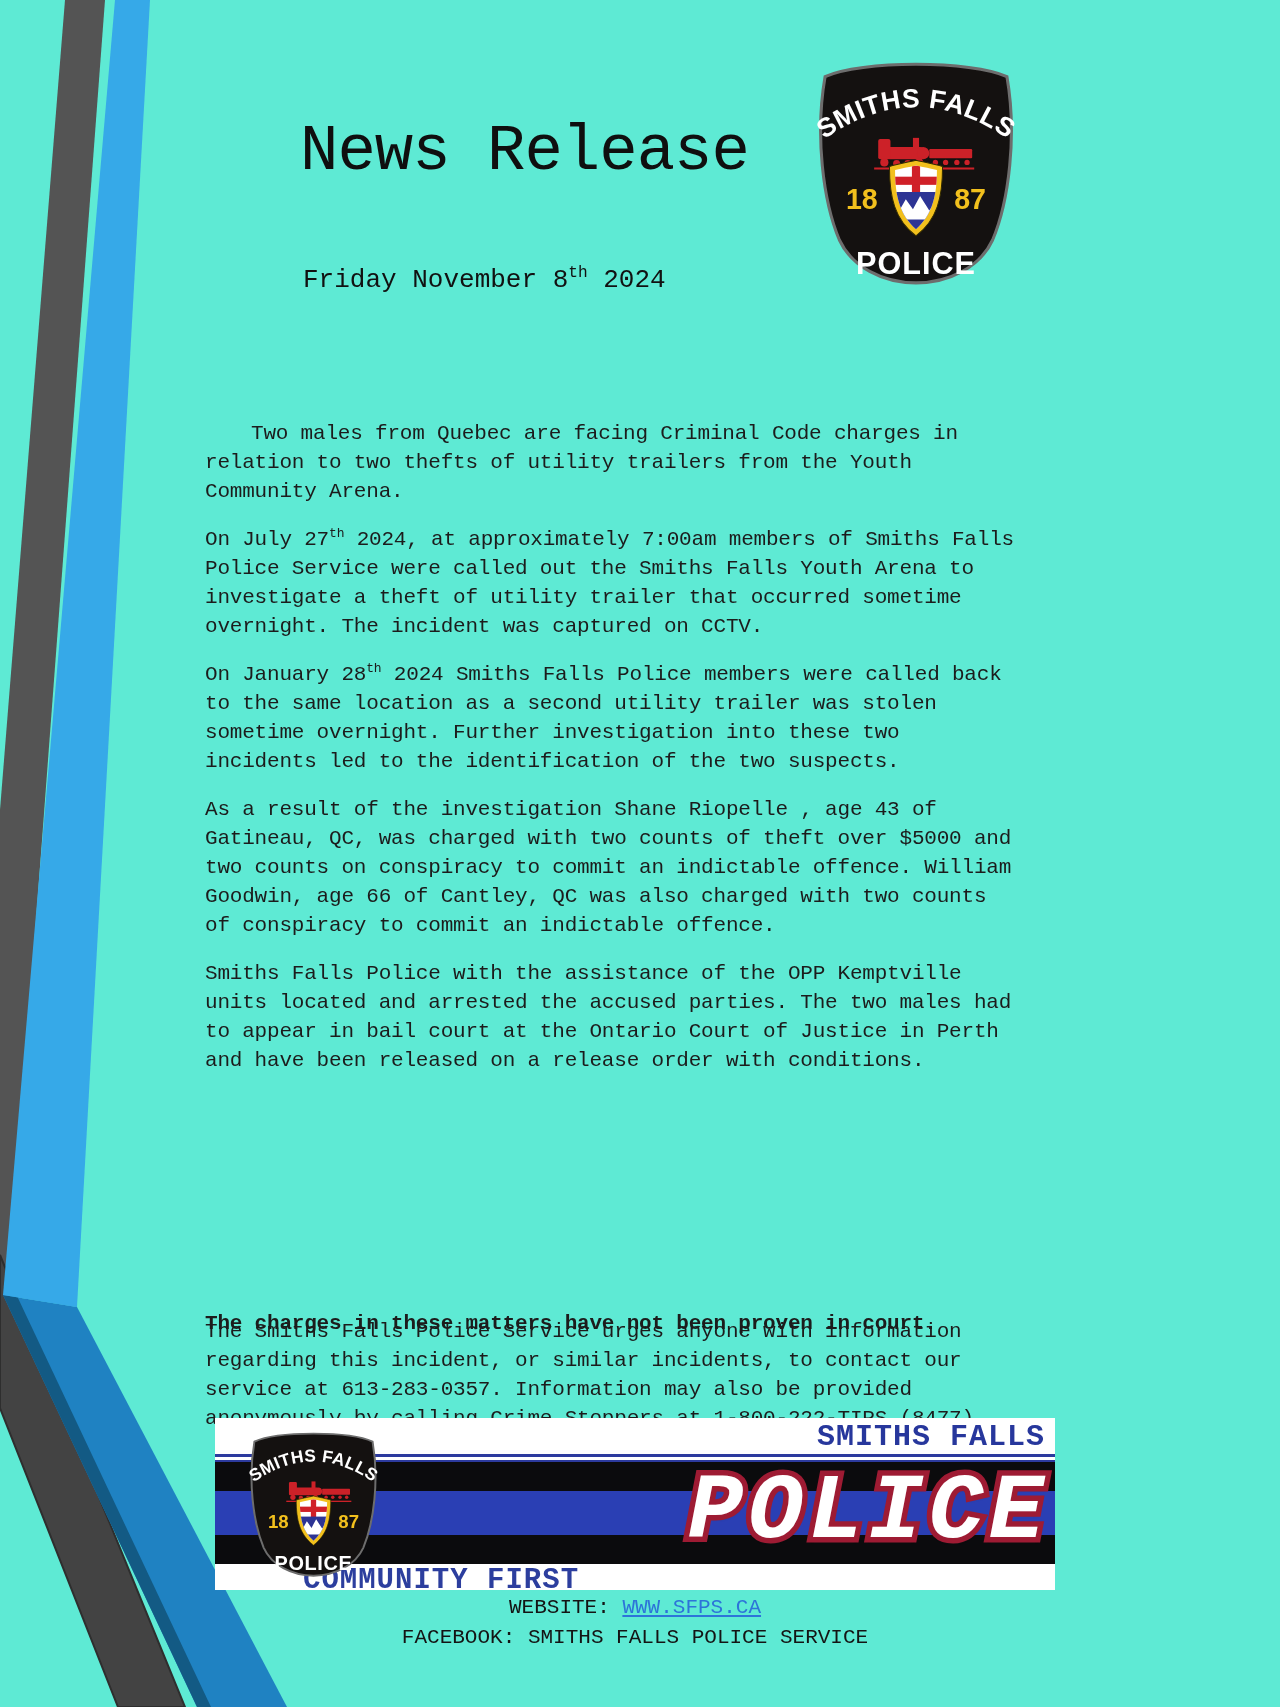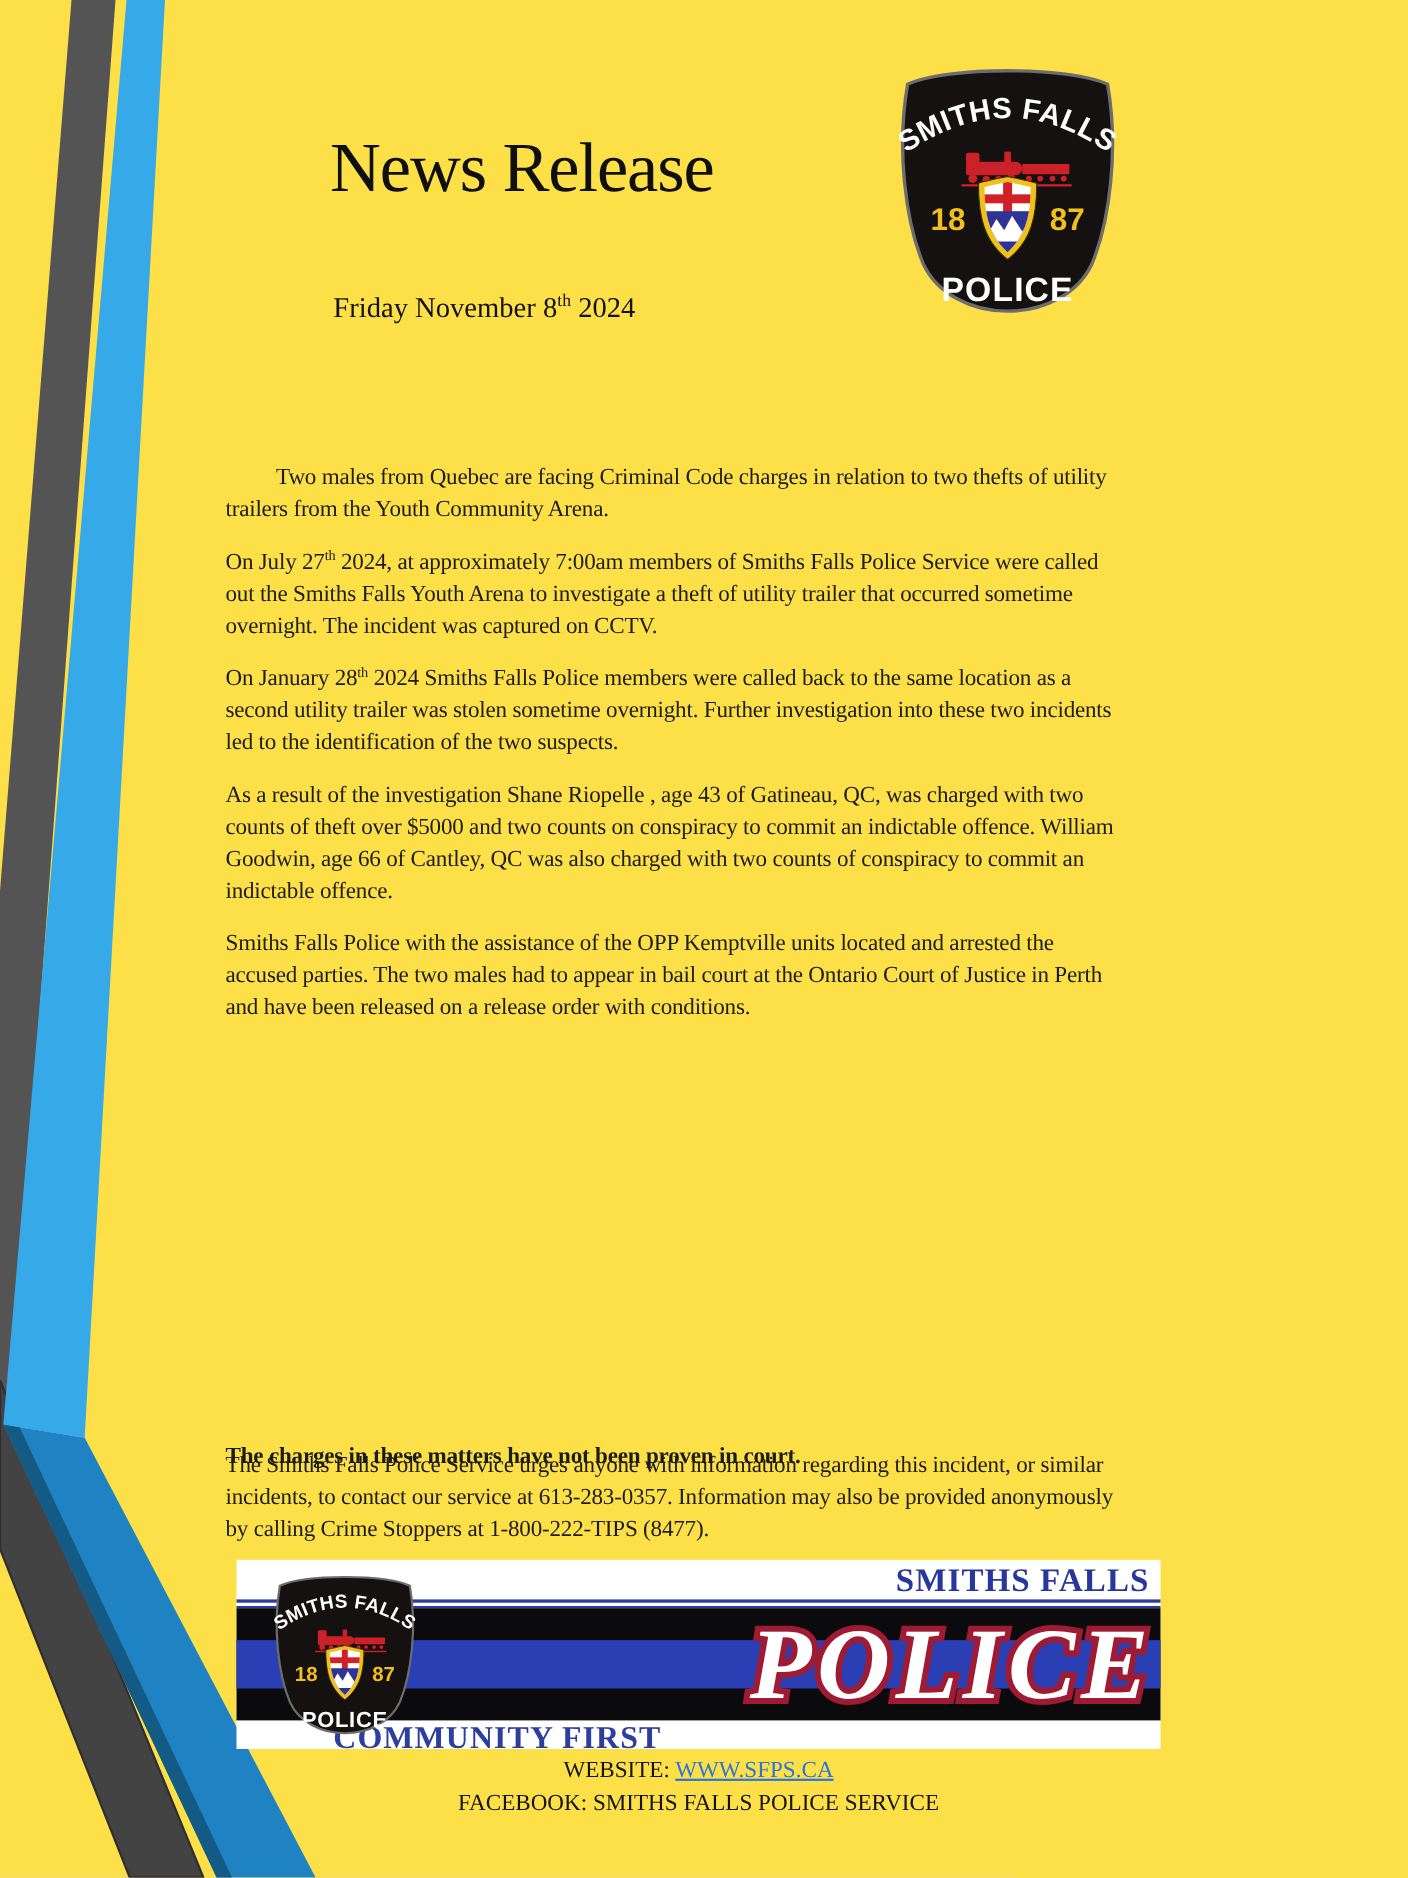--- a/index.html
+++ b/index.html
@@ -1,17 +1,17 @@
 <!DOCTYPE html>
 <html><head>
 <meta charset="utf-8">
 <style>
   html,body{margin:0;padding:0;background:#d9d9d9;}
-  .page{position:relative;width:1280px;height:1707px;background:#fde047;overflow:hidden;
-        font-family:Liberation Serif, serif;color:#1c1c1c;}
+  .page{position:relative;width:1280px;height:1707px;background:#5eead4;overflow:hidden;
+        font-family:Liberation Mono, monospace;color:#1c1c1c;}
   .stripes{position:absolute;left:0;top:0;width:1280px;height:1707px;z-index:0;}
   .content-layer{position:absolute;left:0;top:0;width:1280px;height:1707px;z-index:1;}
 
   .title{position:absolute;left:300px;top:116px;font-size:64px;font-weight:400;color:#0f0f0f;
          letter-spacing:-1px;white-space:nowrap;}
   .date{position:absolute;left:303px;top:226px;font-size:26px;color:#111;margin-top:39px;}
   .date sup{font-size:0.62em;vertical-align:super;line-height:0;}
 
   .badge-main{position:absolute;left:798px;top:48px;width:236px;height:240px;}
 

